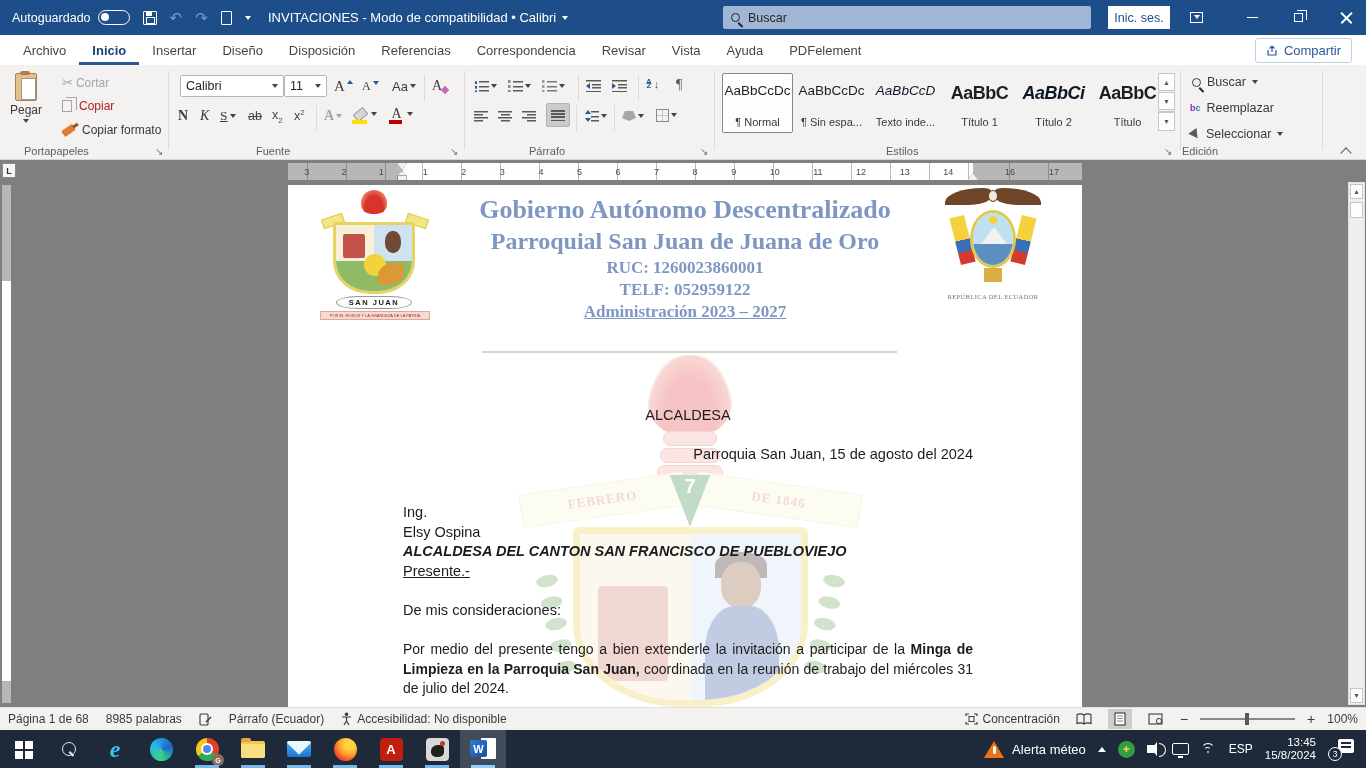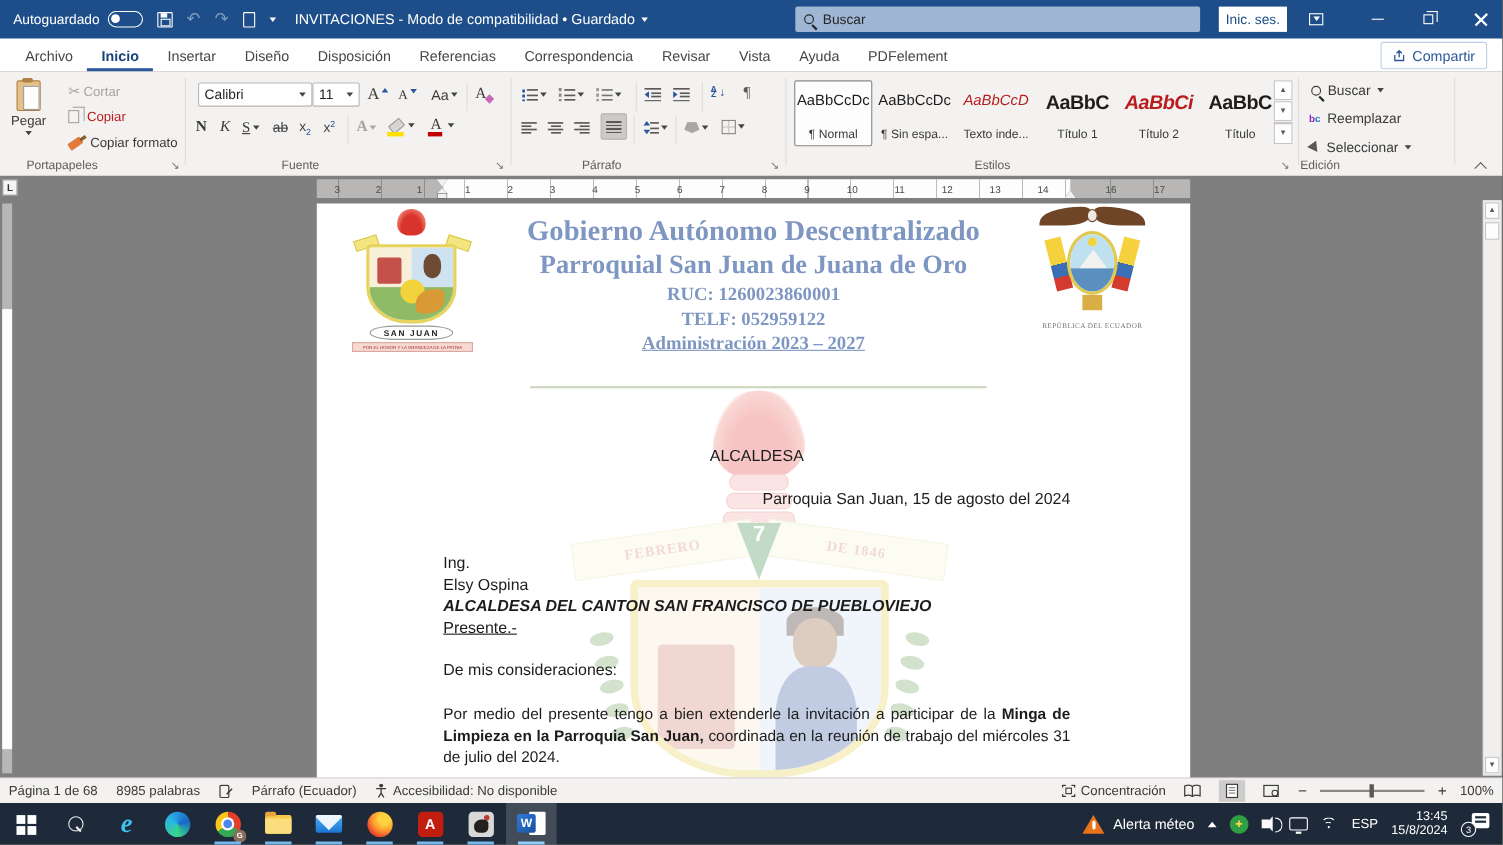--- a/index.html
+++ b/index.html
@@ -114,21 +114,21 @@
  linear-gradient(#5b5957 0 0) 7px 10px/8px 1.5px no-repeat}
 .spacic::before{content:"";position:absolute;left:1px;top:0;width:0;height:0;border-left:3px solid transparent;border-right:3px solid transparent;border-bottom:4px solid #2b579a}
 .spacic::after{content:"";position:absolute;left:1px;bottom:0;width:0;height:0;border-left:3px solid transparent;border-right:3px solid transparent;border-top:4px solid #2b579a}
 .bucketic{width:14px;height:10px;background:#a9a7a5;clip-path:polygon(20% 0,80% 0,100% 70%,50% 100%,0 70%);position:relative}
 .bordic{width:13px;height:13px;border:1px solid #8a8886;background:
  linear-gradient(#c8c6c4 0 0) 50% 0/1px 13px no-repeat,
  linear-gradient(#c8c6c4 0 0) 0 50%/13px 1px no-repeat}
 .scard{position:absolute;top:8px;width:71px;height:60px;border:1px solid transparent;text-align:center;border-radius:2px}
 .scard.sel{background:#fdfdfd;border:1px solid #8a8886}
 .sprev{display:block;margin-top:9px;font-size:13.5px;color:#1f1e1d;white-space:nowrap;overflow:hidden}
-.sprev.it{font-style:italic;color:#b91c1c}
+.sprev.it{font-style:italic;color:#0f172a}
 .sprev.h{font-size:18px;letter-spacing:-.5px}
 .sprev.h.it{font-style:italic}
 .slab{position:absolute;bottom:4px;left:0;right:0;font-size:11px;color:#3b3a39;white-space:nowrap;overflow:hidden}
 .sspin{position:absolute;width:17px;border:1px solid #c8c6c4;background:#fdfdfd;display:flex;align-items:center;justify-content:center;font-size:7px;color:#5b5957}
 .edrow{position:absolute;display:flex;align-items:center;gap:6px;font-size:12.5px;color:#3b3a39}
 .replic{font-size:9px;font-weight:700;line-height:1}
 .arrowsel{width:0;height:0;border-left:5px solid transparent;border-right:5px solid transparent;border-top:9px solid #5b5957;transform:rotate(-35deg)}
 
 #docarea{position:absolute;top:160px;left:0;right:0;height:547px;background:#7f7f7f}
 #tabsel{position:absolute;left:2px;top:3px;width:14px;height:15px;background:#f5f5f5;border:1px solid #8a8a8a;font-size:9px;font-weight:700;color:#333;display:flex;align-items:center;justify-content:center}
@@ -261,21 +261,21 @@
         <span>Autoguardado</span>
         <span class="tgl"></span>
       </span>
       <span class="floppy"></span>
       <span class="qicon dis">↶</span>
       <span class="qicon dis">↷</span>
       <span class="newdoc"></span>
       <span class="tri-d tri-w"></span>
     </div>
     <div class="tbar-title">
-      <span>INVITACIONES  -  Modo de compatibilidad • Guardado</span>
+      <span>INVITACIONES  -  Modo de compatibilidad • Calibri</span>
       <span class="tri-d tri-w"></span>
     </div>
     <div class="tbar-search">
       <span class="mag"></span>
       <input type="text" placeholder="Buscar" style="">
     </div>
     <button class="signin">Inic. ses.</button>
     <div class="winbtn" style="left:1176px">
         <span class="ribopts"></span>
       </div>

